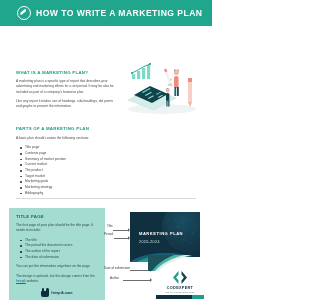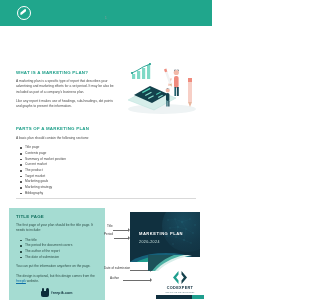--- a/index.html
+++ b/index.html
@@ -330,20 +330,21 @@
     color: #9a9a9a;
   }
 </style>
 </head>
 <body>
 
 <div class="header">
   <div class="header-icon">
     <div class="nib"></div>
   </div>
+  <div class="header-title">HOW TO WRITE A MARKETING PLAN</div>
 </div>
 
 <div class="page">
 
   <div class="s1">
     <div class="sec-head">WHAT IS A MARKETING PLAN?</div>
     <p class="body-text">A marketing plan is a specific type of report that describes your advertising and marketing efforts for a set period. It may be also be included as part of a company's business plan.</p>
     <p class="body-text">Like any report it makes use of headings, sub-headings, dot points and graphs to present the information.</p>
   </div>
 

